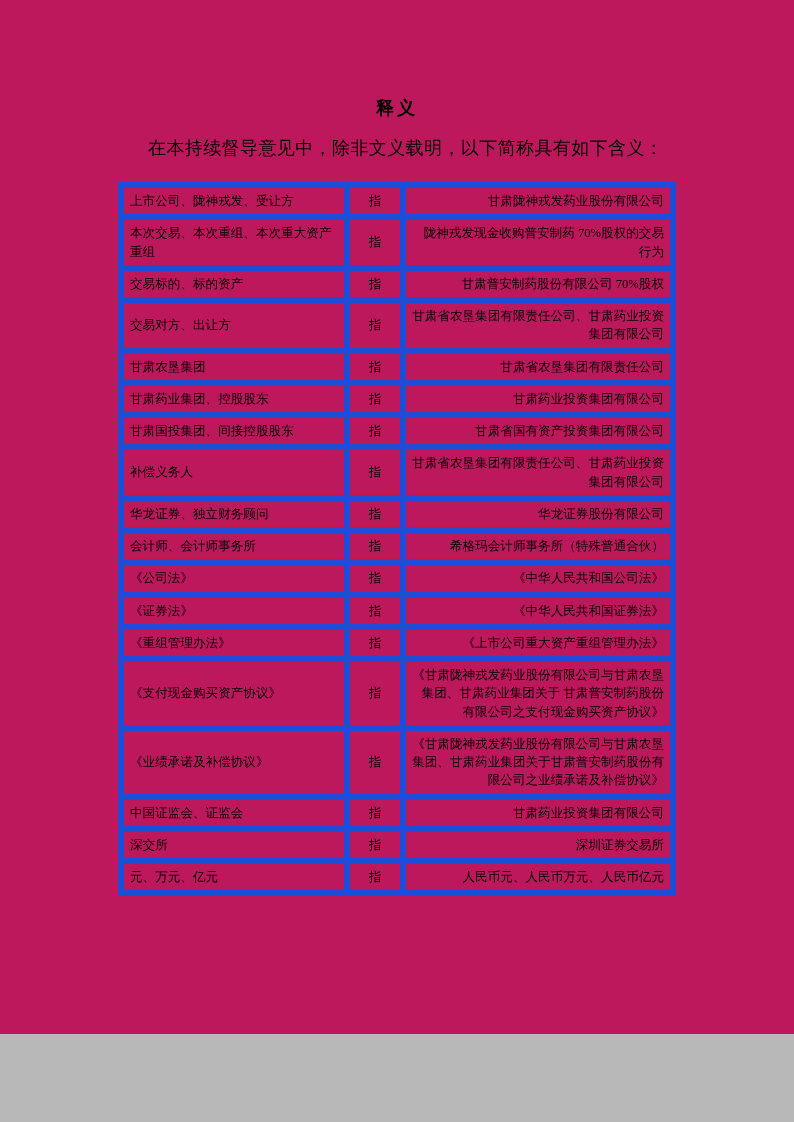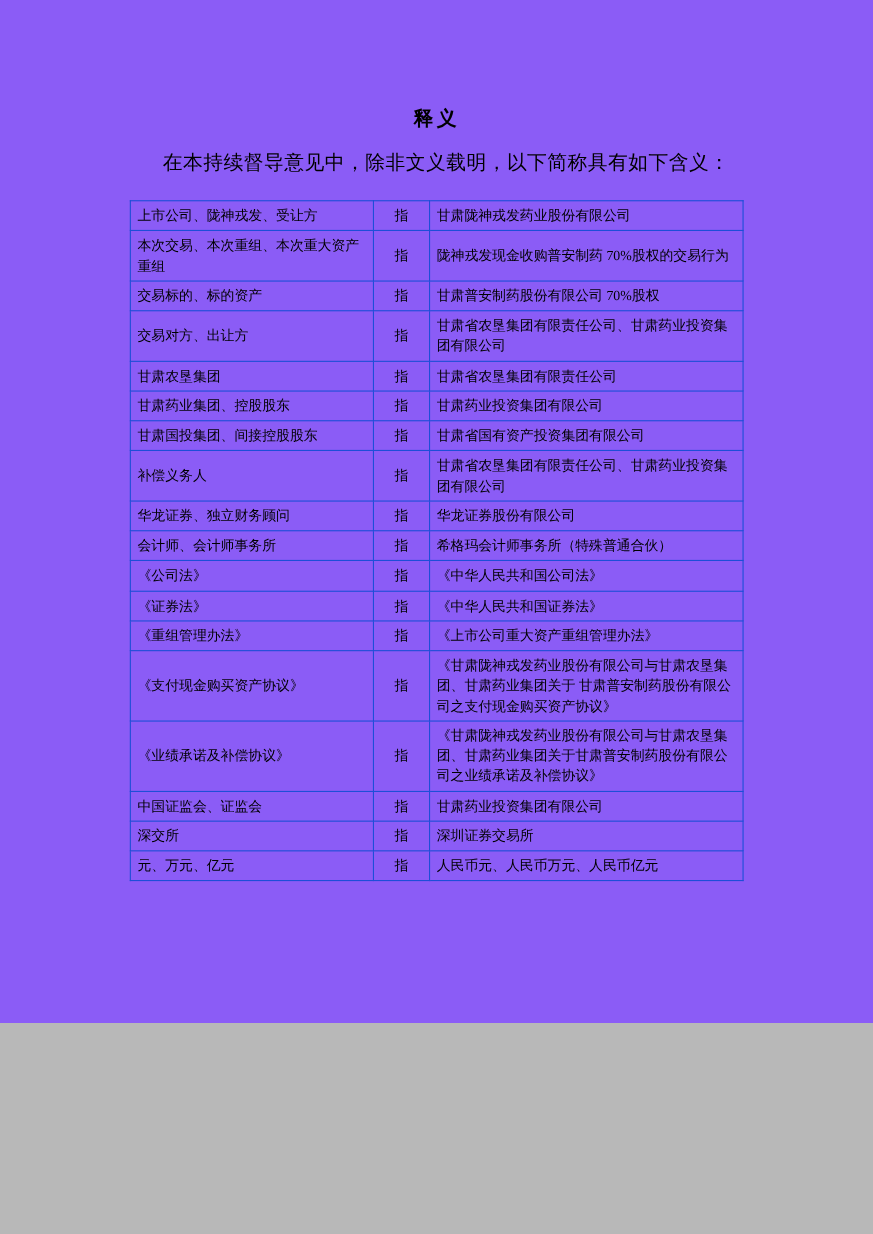--- a/index.html
+++ b/index.html
@@ -6,22 +6,22 @@
     margin: 0;
     padding: 0;
     background: #b8b8b8;
   }
   body {
     font-family: "Liberation Serif", "DejaVu Serif", serif;
   }
   .page {
     position: relative;
     width: 794px;
-    height: 930px;
-    background: #8b5cf6;
+    height: 1034px;
+    background: #be185d;
     margin: 0 auto;
     box-sizing: border-box;
     overflow: hidden;
   }
   .content {
     position: absolute;
     left: 118px;
     top: 0;
     width: 558px;
   }
@@ -40,38 +40,39 @@
     letter-spacing: 0.4px;
     color: #000;
   }
   table.defs {
     margin-top: 22px;
     border-collapse: collapse;
     width: 558px;
     table-layout: fixed;
   }
   table.defs td {
-    border: 1px solid #1d4ed8;
+    border: 6px solid #1d4ed8;
     padding: 4px 6px;
     font-size: 12.6px;
     line-height: 1.45;
     color: #000;
     vertical-align: middle;
   }
   td.term {
     width: 208px;
     padding-left: 8px;
   }
   td.zhi {
     width: 38px;
     text-align: center;
   }
   td.meaning {
     width: auto;
     padding-left: 8px;
+    text-align: right;
   }
   .page-number {
     position: absolute;
     right: 118px;
     top: 1040px;
     font-size: 12.5px;
     color: #000;
   }
 </style>
 </head>

